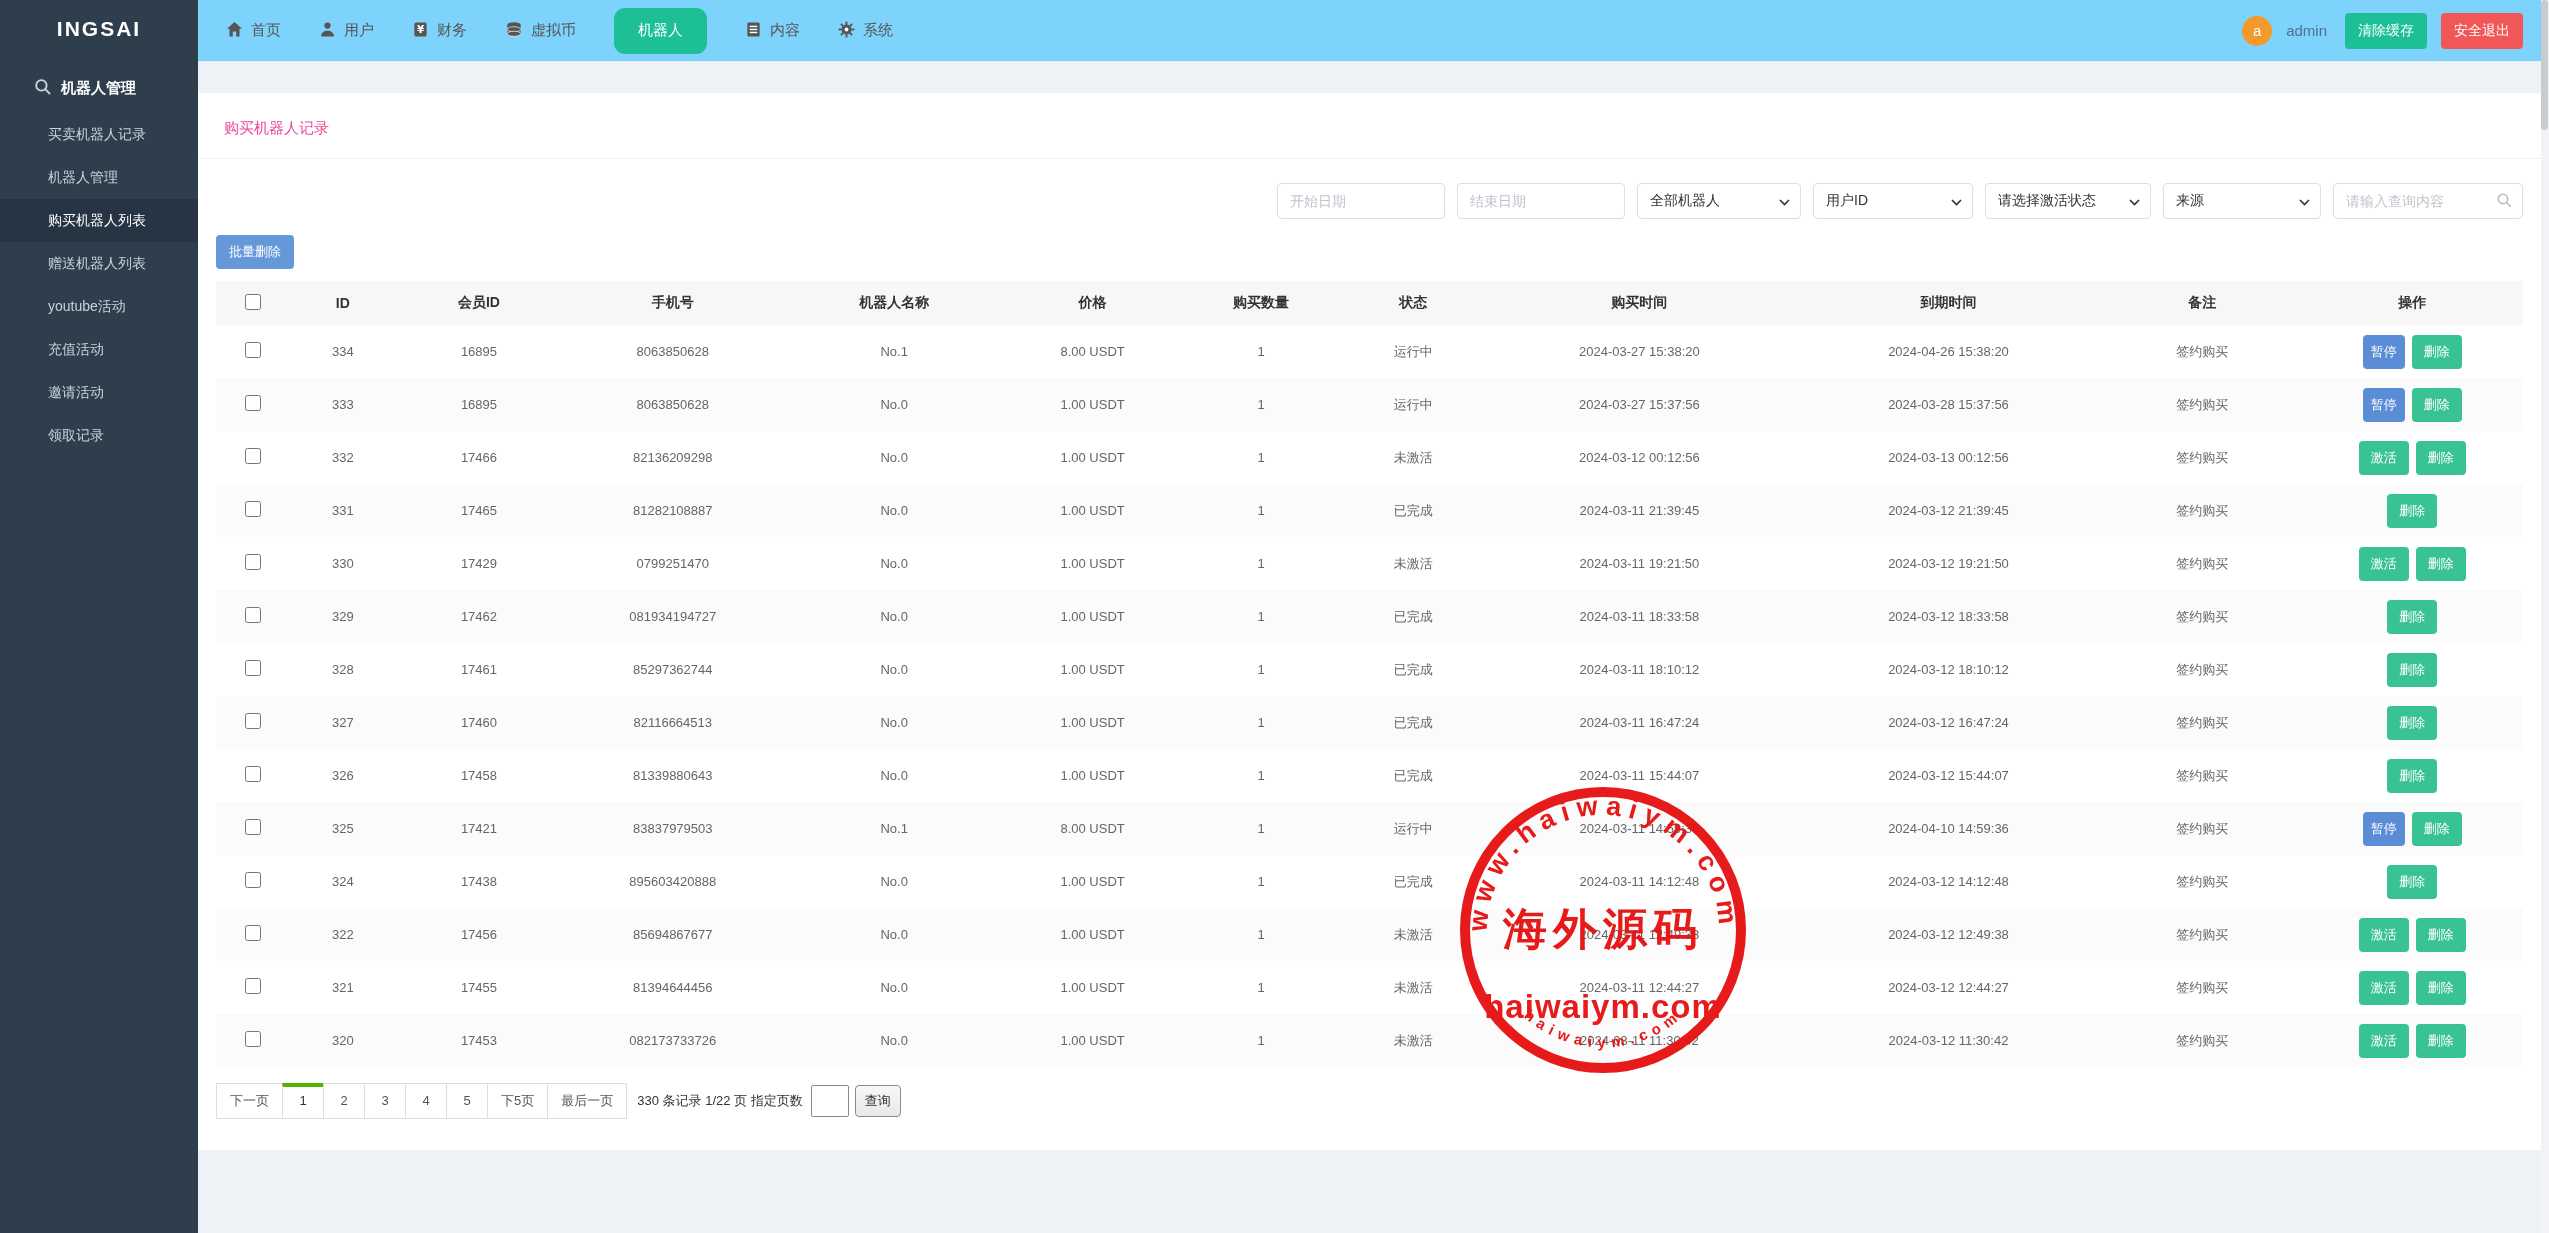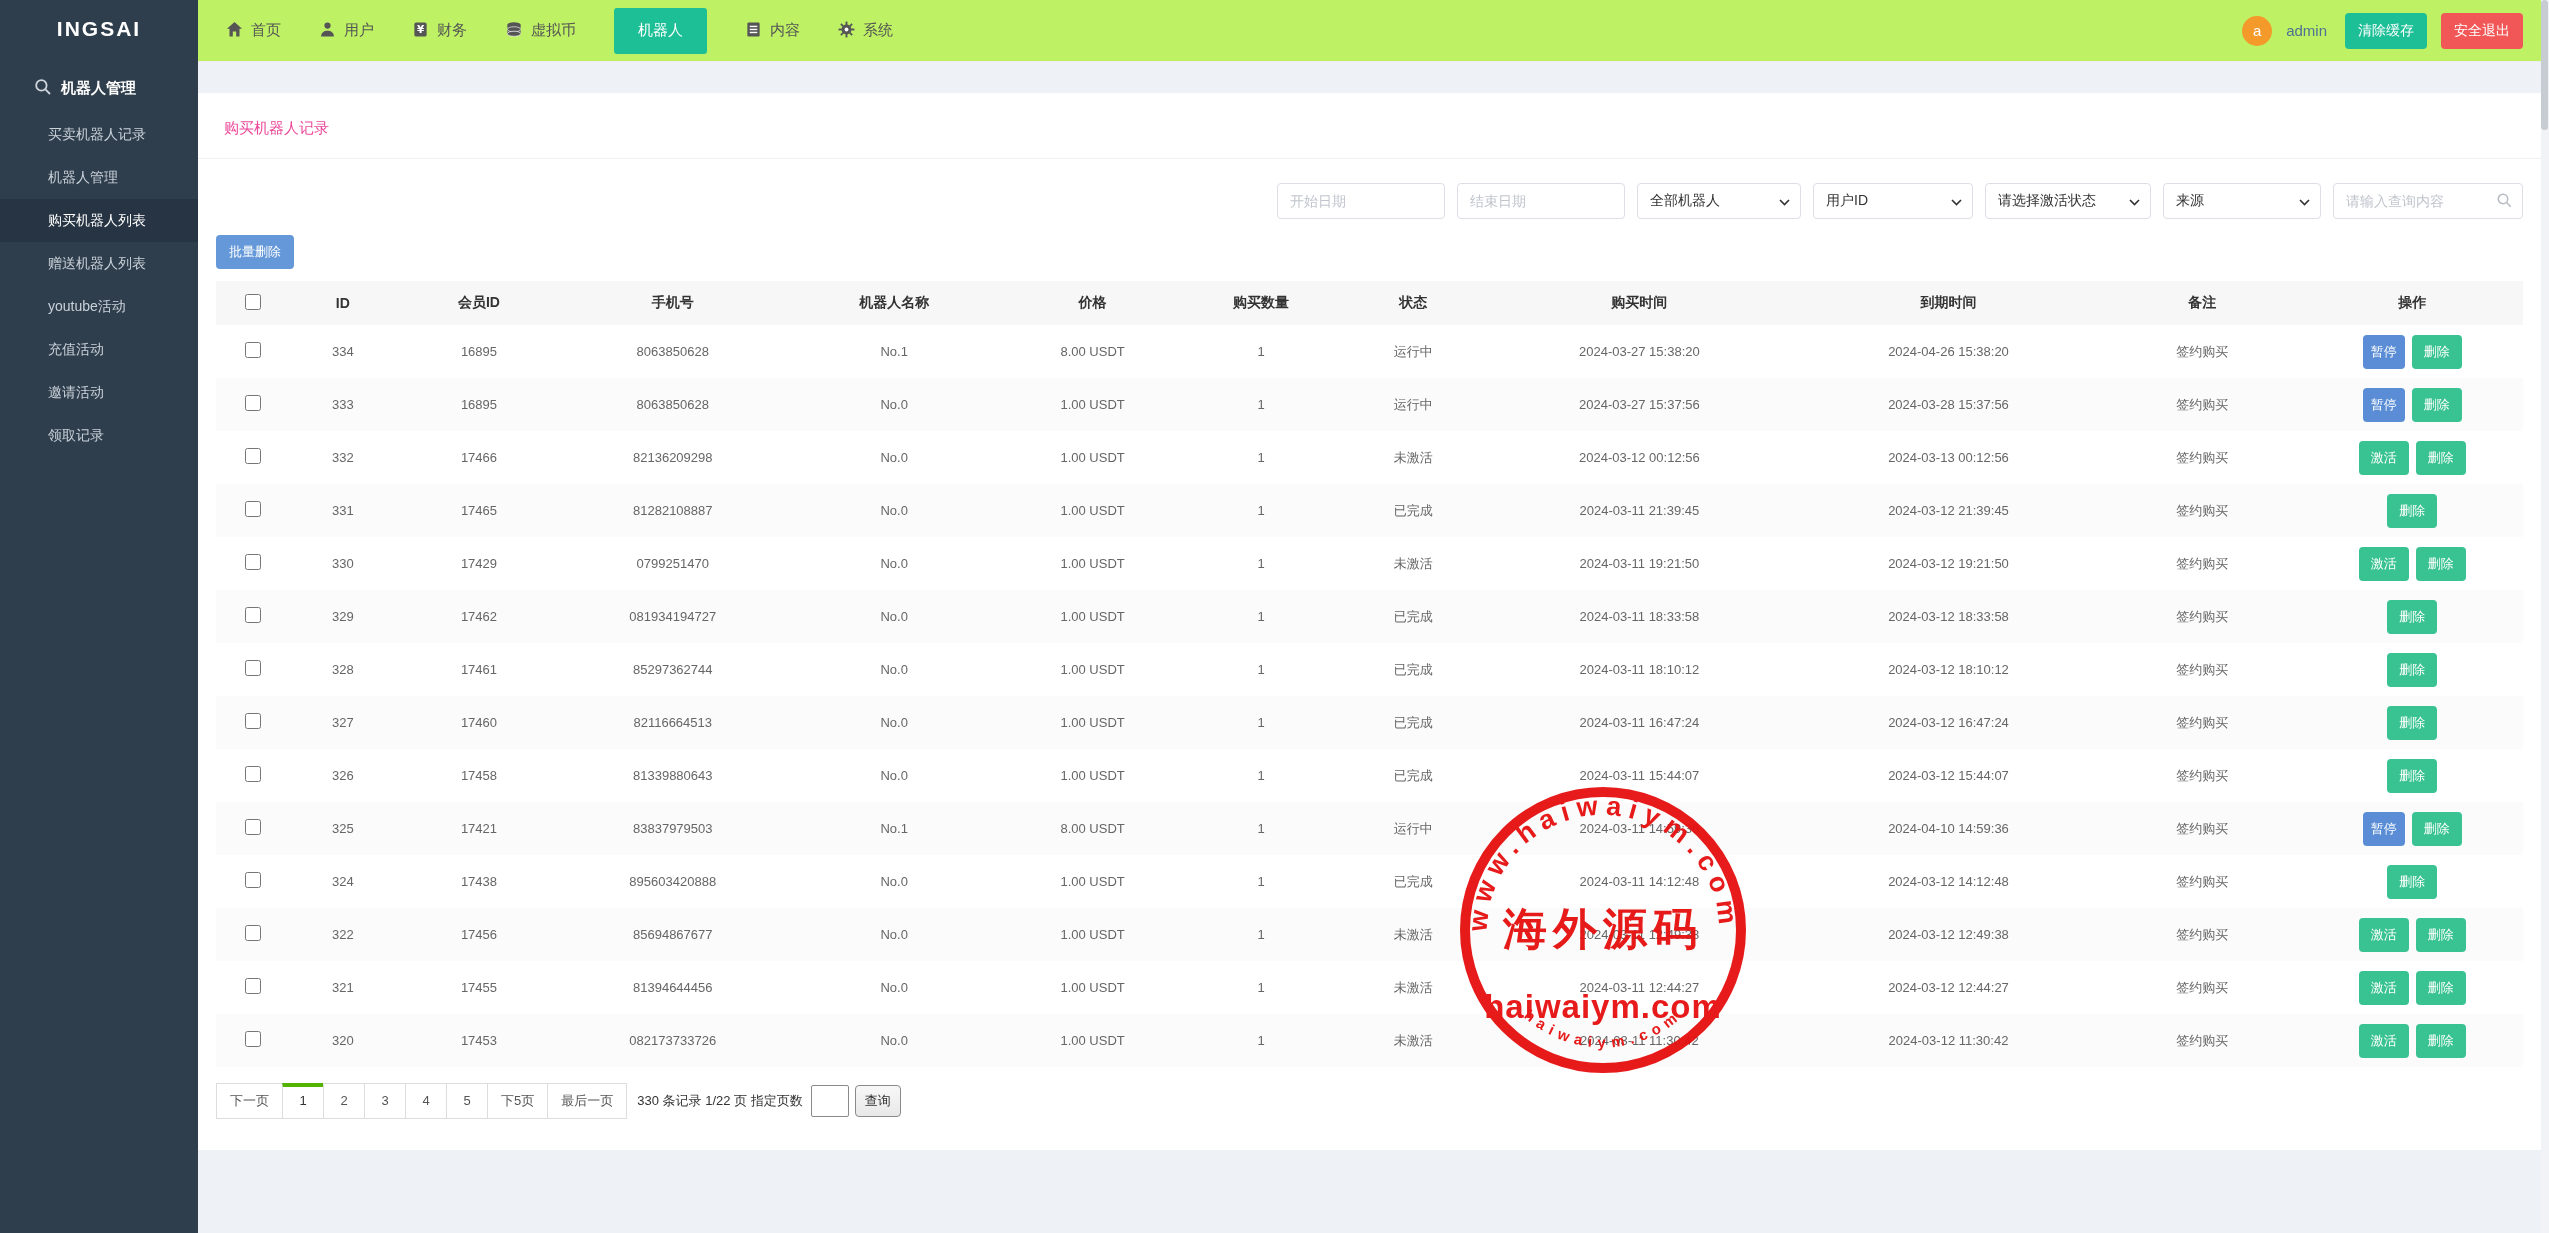--- a/index.html
+++ b/index.html
@@ -24,31 +24,31 @@
   }
   .side-item {
     height:43px; line-height:43px; padding-left:48px;
     color:#c9d1d9; font-size:14px; cursor:pointer;
   }
   .side-item.active { background:#273443; color:#fff; }
 
   
   .header {
     position:absolute; left:198px; top:0; right:0; height:62px;
-    background:#bef264; border-bottom:1px solid #ededed;
+    background:#7dd3fc; border-bottom:1px solid #ededed;
     display:flex; align-items:center; justify-content:space-between;
     padding:0 26px 0 28px; z-index:4;
   }
   .nav { display:flex; align-items:center; gap:38px; }
   .nav-item {
     display:flex; align-items:center; gap:8px; color:#555;
     font-size:15px; cursor:pointer; height:62px;
   }
   .nav-item.active {
-    background:#1dbf96; color:#fff; height:46px; border-radius:3px;
+    background:#1dbf96; color:#fff; height:46px; border-radius:11px;
     padding:0 24px; gap:0;
   }
   .hdr-right { display:flex; align-items:center; gap:14px; }
   .avatar {
     width:30px; height:30px; border-radius:50%; background:#f39a2b;
     color:#fff; display:flex; align-items:center; justify-content:center;
     font-size:15px;
   }
   .admin-name { color:#4e7093; font-size:15px; margin-right:4px; }
   .btn-cache {

